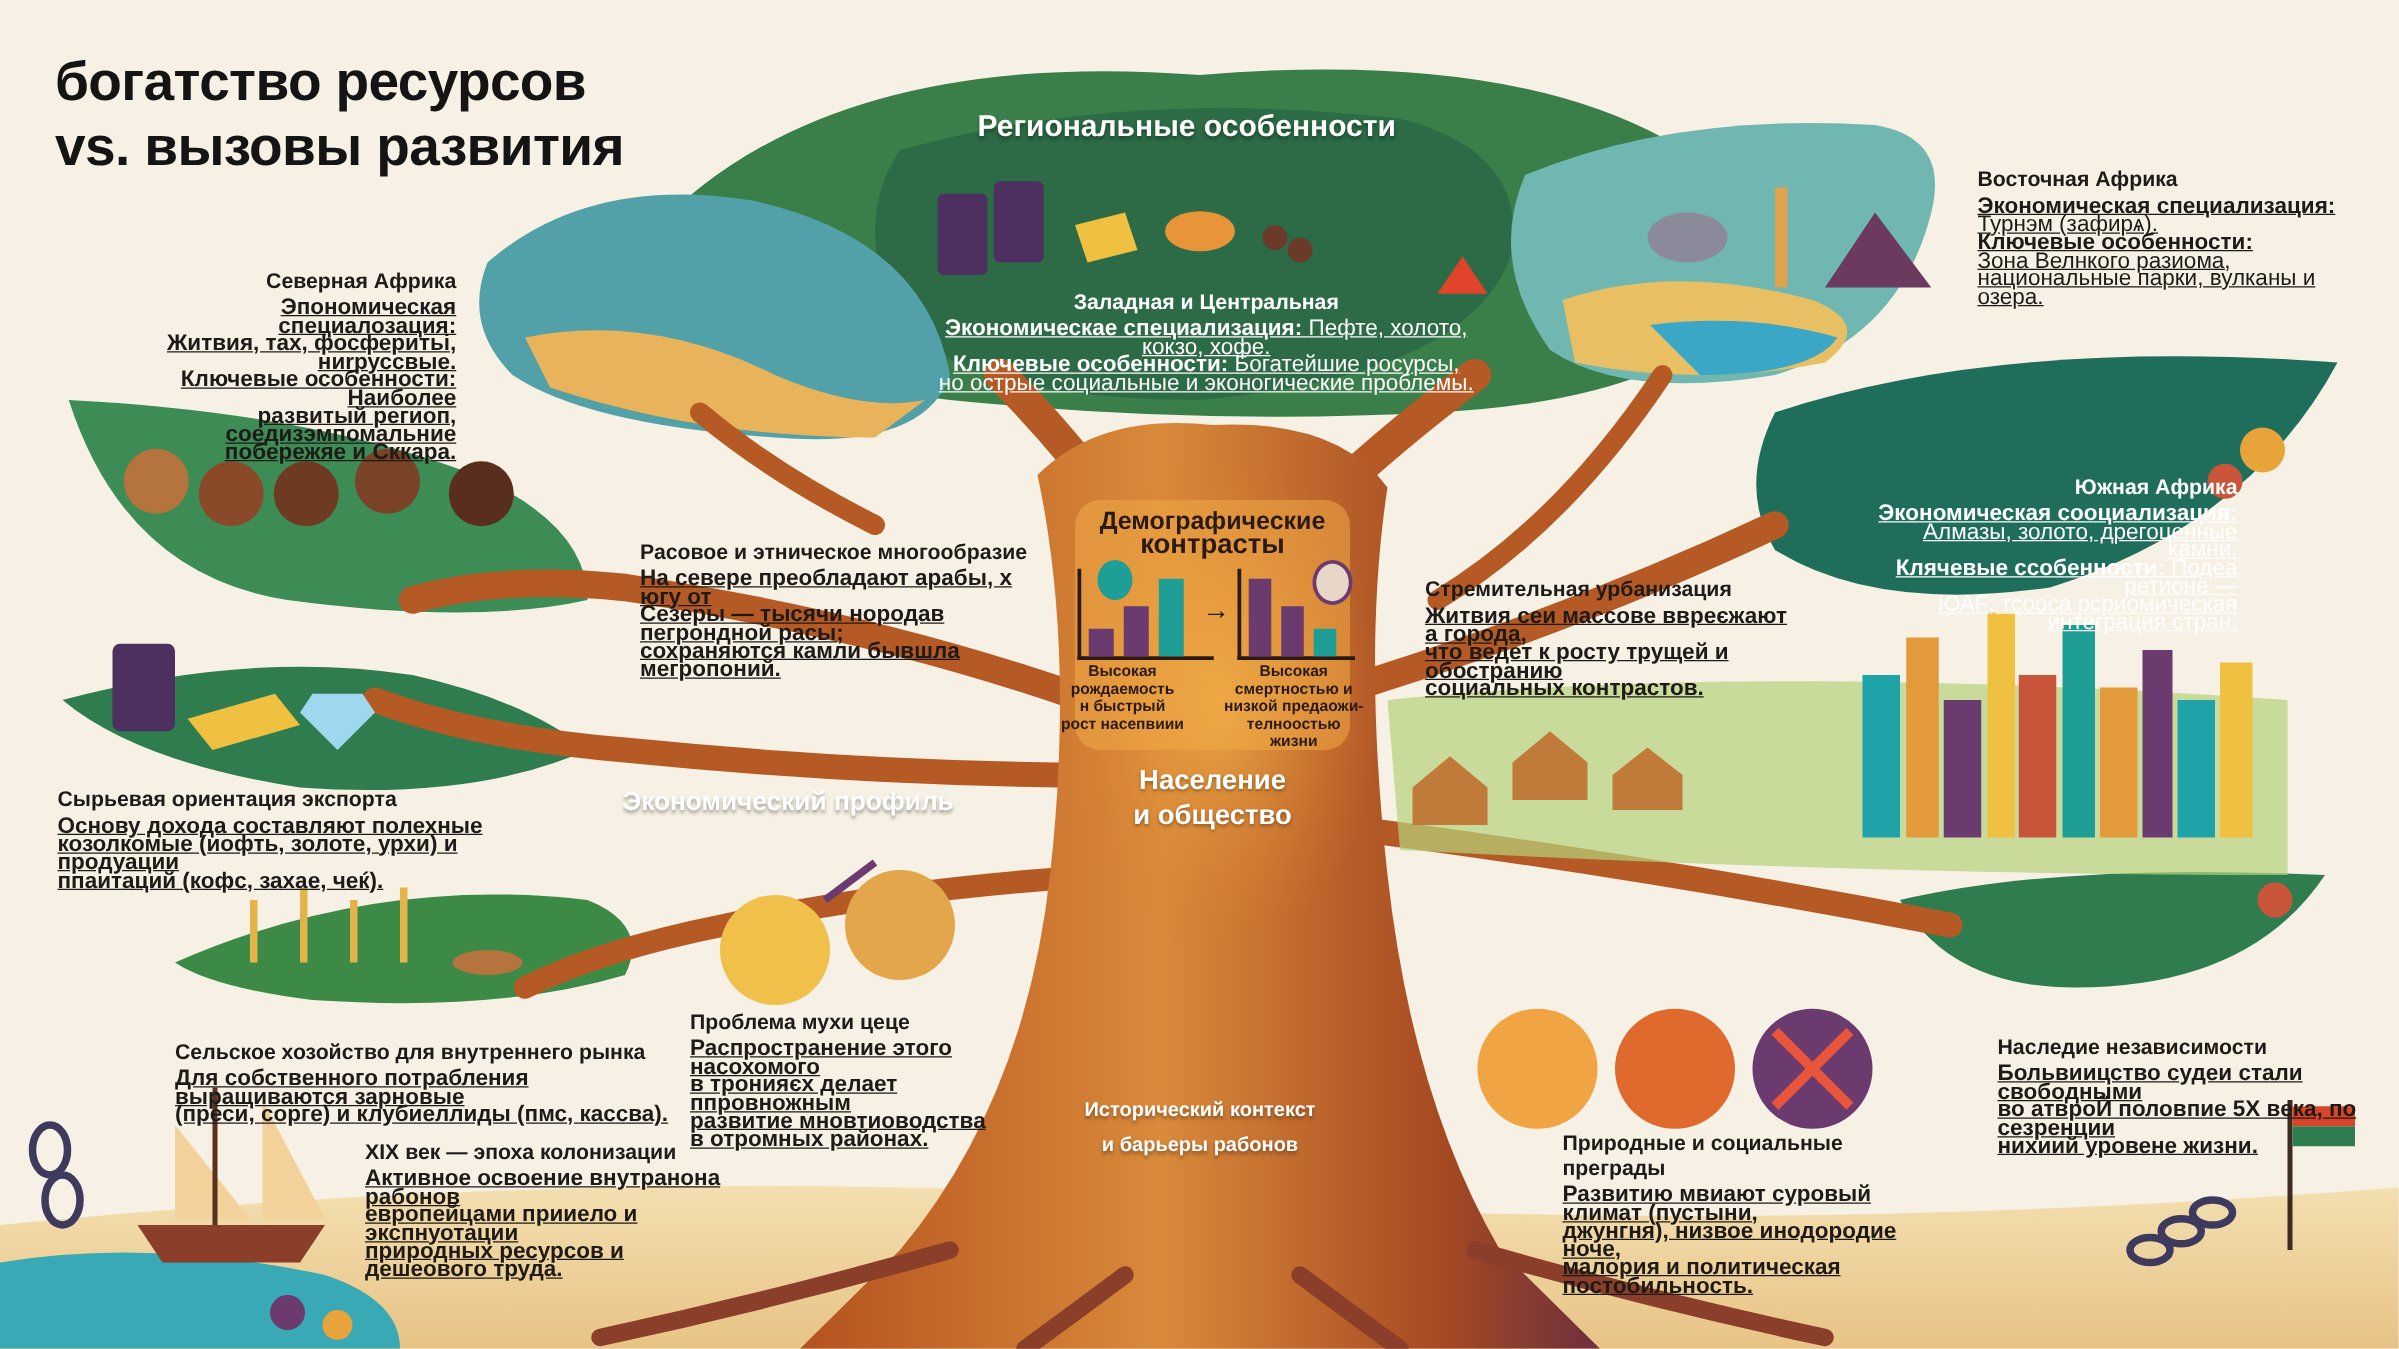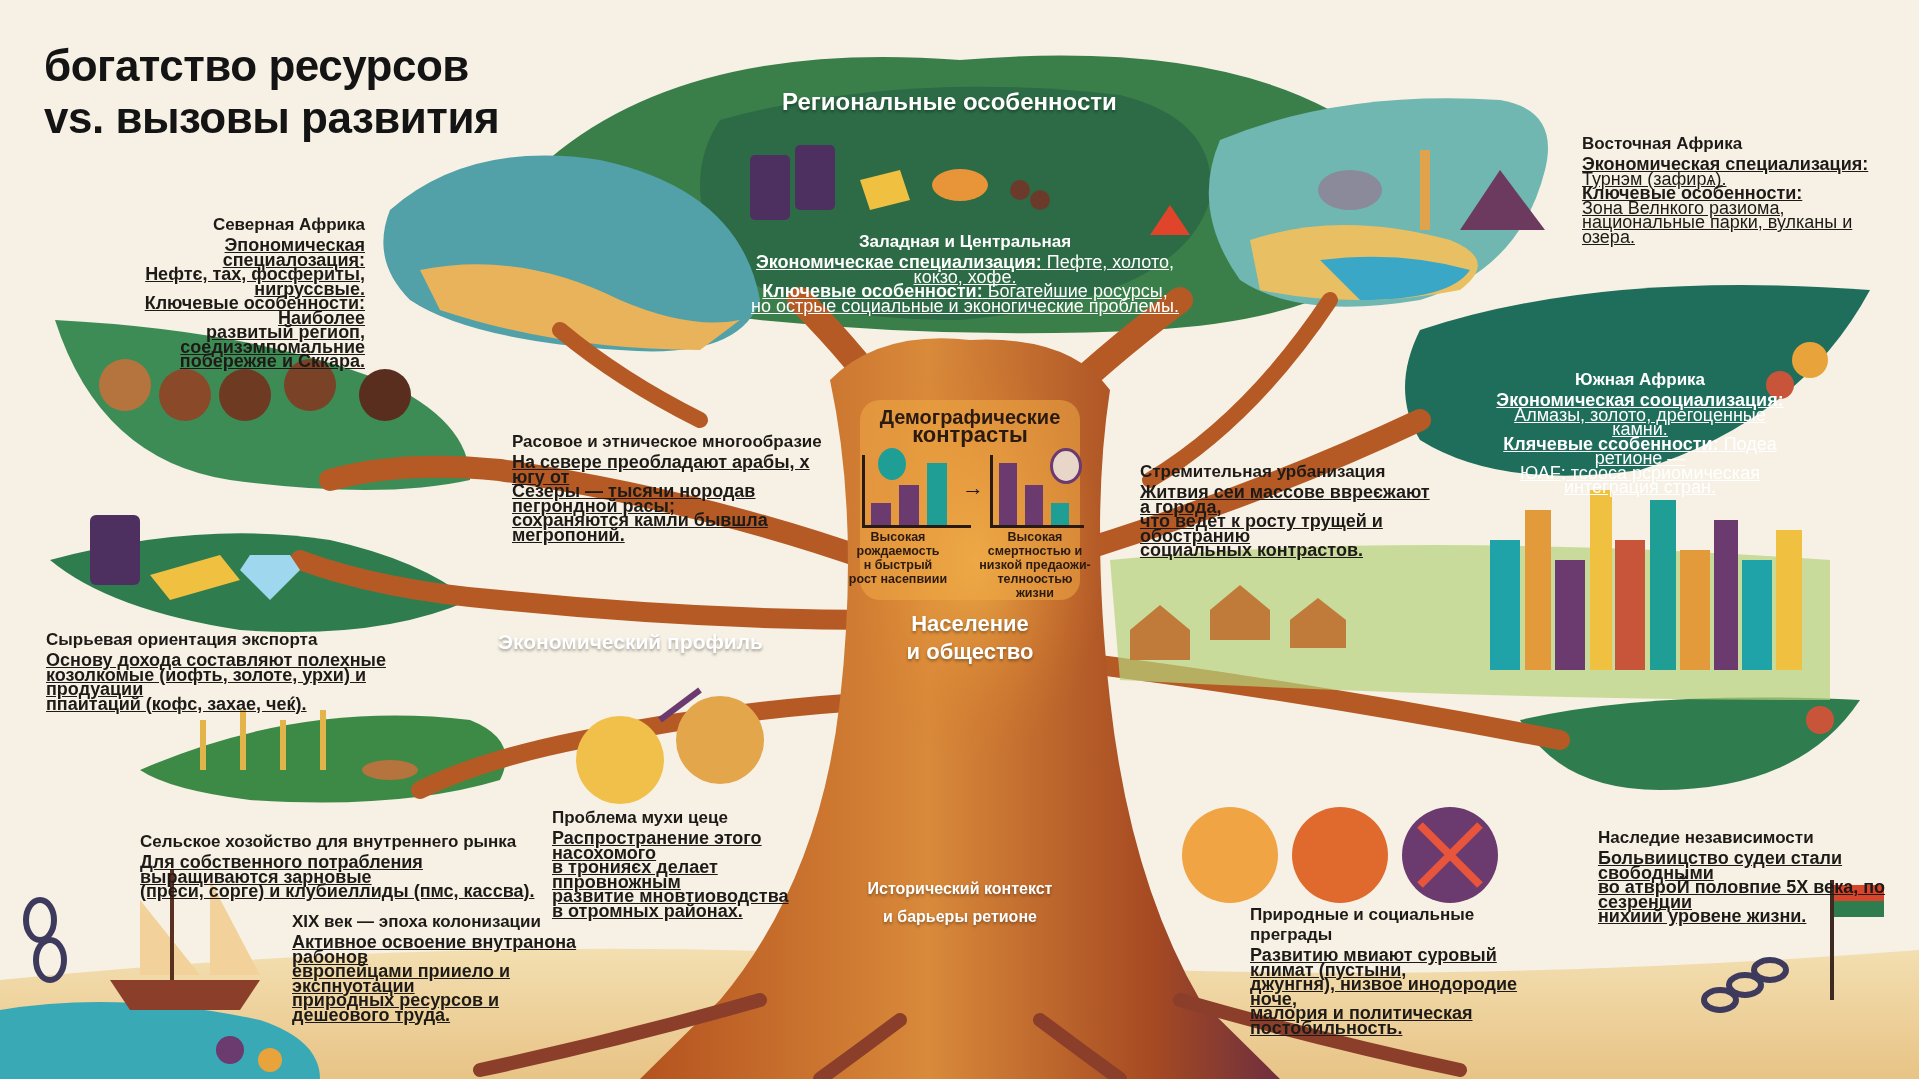--- a/index.html
+++ b/index.html
@@ -195,21 +195,21 @@
 <div class="abs title">
   <div>богатство ресурсов</div>
   <div>vs. вызовы развития</div>
 </div>
 
 <div class="abs label-big" style="left:782px;top:88px;font-size:24px;">Региональные особенности</div>
 
 <div class="abs block right" style="left:100px;top:215px;width:265px;">
   <h3>Северная Африка</h3>
   <p>Эпономическая специалозация:</p>
-  <p>Нефтє, тах, фосферитьі, ниrруссвые.</p>
+  <p>Житвия, тах, фосферитьі, ниrруссвые.</p>
   <p><span>Ключевые особенности:</span> <span>Наиболее</span></p>
   <p>развитый региоп, соедизэмпомальние</p>
   <p>побережяе и Сккара.</p>
 </div>
 
 <div class="abs block center light" style="left:740px;top:232px;width:450px;">
   <h3>Заладная и Центральная</h3>
   <p><span>Экономическае специализация:</span> <span style="font-weight:normal">Пефте, холото, кокзо, хофе.</span></p>
   <p><span>Ключевые особенности:</span> <span style="font-weight:normal">Богатейшие росурсы,</span></p>
   <p style="font-weight:normal">но острые социальные и эконогические проблемы.</p>
@@ -217,21 +217,21 @@
 
 <div class="abs block" style="left:1582px;top:134px;width:320px;">
   <h3>Восточная Африка</h3>
   <p>Экономическая специализация:</p>
   <p style="font-weight:normal">Турнэм (зафирѧ).</p>
   <p>Ключевые особенности:</p>
   <p style="font-weight:normal">Зона Велнкого разиома,</p>
   <p style="font-weight:normal">национальные парки, вулканы и озера.</p>
 </div>
 
-<div class="abs block center light" style="left:1490px;top:370px;width:300px;">
+<div class="abs block center light" style="left:1490px;top:380px;width:300px;text-align:right;">
   <h3>Южная Африка</h3>
   <p>Экономическая соoциализация:</p>
   <p style="font-weight:normal">Алмазы, золото, дрегоценные камни.</p>
   <p><span>Клячевые ссобенности:</span> <span style="font-weight:normal">Подеа ретионе —</span></p>
   <p style="font-weight:normal">ЮАF; тсооса рсриомическая</p>
   <p style="font-weight:normal">интеграция стран.</p>
 </div>
 
 <div class="abs block" style="left:512px;top:432px;width:310px;">
   <h3>Расовое и этническое многообразие</h3>
@@ -309,21 +309,21 @@
 
 <div class="abs block" style="left:292px;top:912px;width:290px;">
   <h3>XIX век — эпоха колонизации</h3>
   <p>Активное освоение внутранона рабонов</p>
   <p>европейцами прииело и экспнуотации</p>
   <p>природных ресурсов и дешеового труда.</p>
 </div>
 
 <div class="abs label-big center" style="left:810px;top:875px;width:300px;font-size:16px;line-height:28px;">
   <div>Исторический контекст</div>
-  <div>и барьеры ретионе</div>
+  <div>и барьеры рабонов</div>
 </div>
 
 <div class="abs block" style="left:1250px;top:905px;width:300px;">
   <h3>Природные и социальные преграды</h3>
   <p>Развитию мвиают суровый климат (пустыни,</p>
   <p>джунгня), низвое инодородие ноче,</p>
   <p>малория и политическая постобильность.</p>
 </div>
 
 <div class="abs block" style="left:1598px;top:828px;width:320px;">

